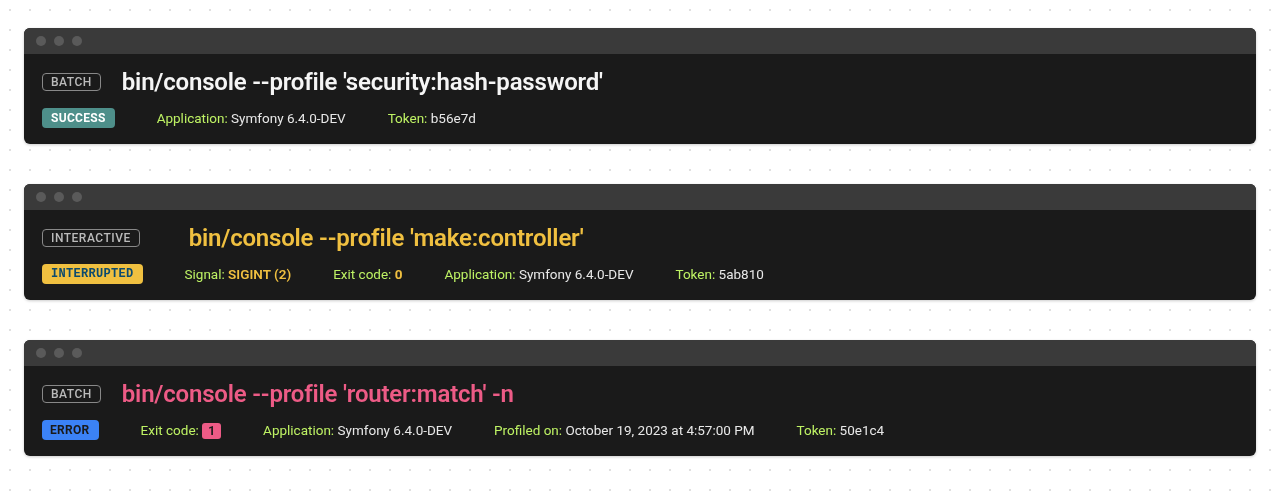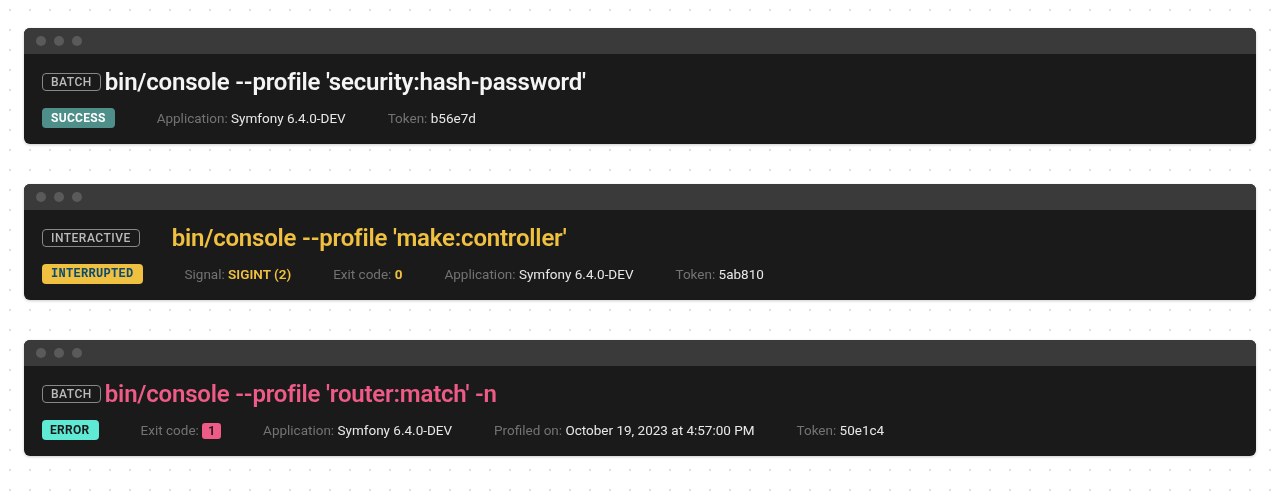--- a/index.html
+++ b/index.html
@@ -34,21 +34,21 @@
       height: 10px;
       border-radius: 50%;
       background: #5a5a5a;
     }
     .panel-body {
       padding: 14px 18px 16px 18px;
     }
     .cmd-row {
       display: flex;
       align-items: center;
-      gap: 4px;
+      gap: 21px;
       margin-bottom: 12px;
     }
     .mode-badge {
       border: 1px solid #888;
       color: #bbb;
       border-radius: 4px;
       padding: 1px 8px;
       font-size: 12px;
       font-weight: 500;
       letter-spacing: 0.5px;
@@ -69,23 +69,23 @@
     }
     .status-badge {
       border-radius: 4px;
       padding: 3px 9px;
       font-size: 12px;
       font-weight: 700;
       letter-spacing: 0.3px;
     }
     .status-success { background: #4e8f8a; color: #fff; }
     .status-interrupted { background: #f0c040; color: #0c4a6e; font-family: Liberation Mono, monospace; }
-    .status-error { background: #5eead4; color: #1a1a1a; padding-left: 8px; }
+    .status-error { background: #3b82f6; color: #1a1a1a; padding-left: 8px; }
     .meta-item { color: #e8e8e8; }
-    .meta-label { color: #737373; }
+    .meta-label { color: #bef264; }
     .sig-val { color: #f0c040; font-weight: 600; }
     .exit-val-yellow { color: #f0c040; font-weight: 700; }
     .exit-val-pink {
       background: #ed5b86;
       color: #1a1a1a;
       font-weight: 700;
       padding: 1px 6px;
       border-radius: 3px;
       font-size: 12px;
       display: inline-block;

